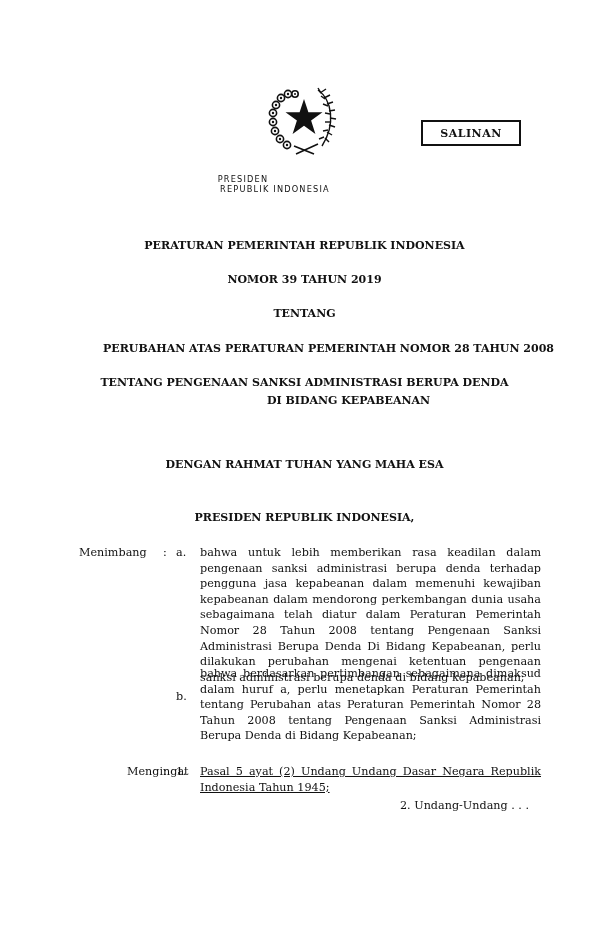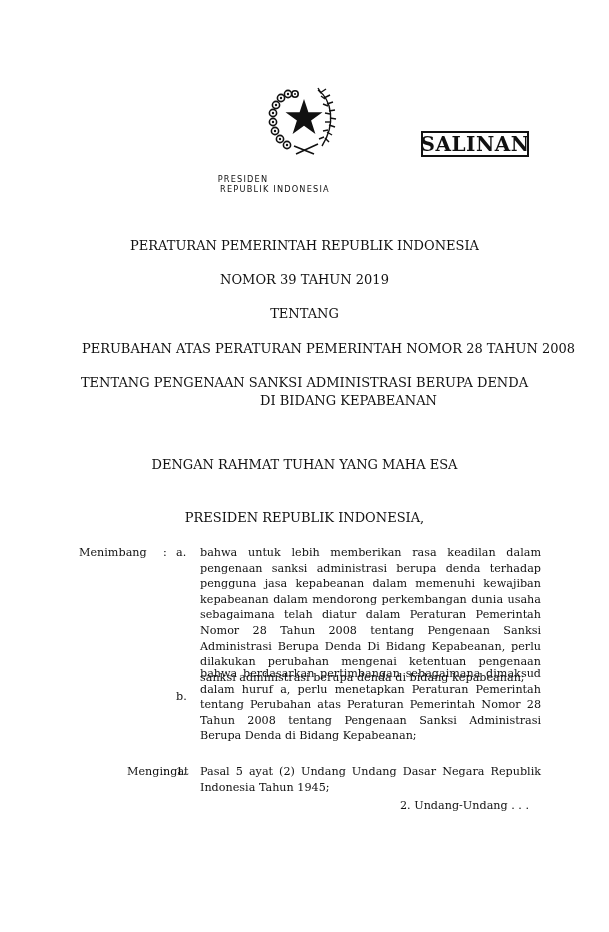--- a/index.html
+++ b/index.html
@@ -18,51 +18,52 @@
     .emblem {
       position: absolute;
       left: 268px;
       top: 84px;
       width: 72px;
       height: 72px;
     }
     .salinan {
       position: absolute;
       left: 421px;
-      top: 131px;
-      width: 108px;
+      top: 120px;
+      width: 100px;
       height: 26px;
       border: 2px solid #111;
       box-sizing: border-box;
       display: flex;
       align-items: center;
       justify-content: center;
       font-family: "DejaVu Serif", serif;
       font-weight: bold;
-      font-size: 20px;
+      font-size: 11px;
       letter-spacing: 0.5px;
     }
     .presiden-label {
       position: absolute;
       left: 0;
       width: 486px;
       text-align: center;
       font-family: "DejaVu Sans", sans-serif;
       font-size: 8.2px;
       letter-spacing: 1.2px;
       line-height: 10px;
     }
     .center-line {
       position: absolute;
       left: 0;
       width: 609px;
       text-align: center;
-      font-size: 13px;
+      font-size: 11px;
       line-height: 14px;
       white-space: nowrap;
+      font-weight: bold;
     }
     .row-label {
       position: absolute;
       font-size: 11.2px;
       line-height: 15.6px;
       white-space: nowrap;
     }
     .para {
       position: absolute;
       left: 200px;
@@ -157,15 +158,15 @@
 <div class="row-label" style="left:163px; top:545px;">:</div>
 <div class="row-label" style="left:176px; top:545px;">a.</div>
 <div class="para" style="top:545px;">bahwa untuk lebih memberikan rasa keadilan dalam pengenaan sanksi administrasi berupa denda terhadap pengguna jasa kepabeanan  dalam memenuhi kewajiban kepabeanan dalam mendorong perkembangan dunia usaha sebagaimana telah diatur dalam Peraturan Pemerintah Nomor 28 Tahun 2008 tentang Pengenaan Sanksi Administrasi Berupa Denda Di Bidang Kepabeanan, perlu dilakukan perubahan mengenai ketentuan pengenaan sanksi administrasi berupa denda di bidang kepabeanan;</div>
 
 <div class="row-label" style="left:176px; top:689px;">b.</div>
 <div class="para" style="top:666px;">bahwa berdasarkan pertimbangan sebagaimana dimaksud dalam huruf a, perlu menetapkan Peraturan Pemerintah tentang Perubahan atas Peraturan Pemerintah Nomor 28 Tahun 2008 tentang Pengenaan Sanksi Administrasi Berupa Denda di Bidang Kepabeanan;</div>
 
 <div class="row-label" style="left:79px; top:764px;margin-left:48px;">Mengingat</div>
 <div class="row-label" style="left:163px; top:764px;">:</div>
 <div class="row-label" style="left:176px; top:764px;">1.</div>
-<div class="para" style="top:764px;">Pasal 5 ayat (2) Undang Undang Dasar Negara Republik Indonesia Tahun 1945;</div>
+<div class="para" style="top:764px;text-decoration:underline;">Pasal 5 ayat (2) Undang Undang Dasar Negara Republik Indonesia Tahun 1945;</div>
 
 <div class="footer-next">2. Undang-Undang . . .</div>
 
 </body></html>

